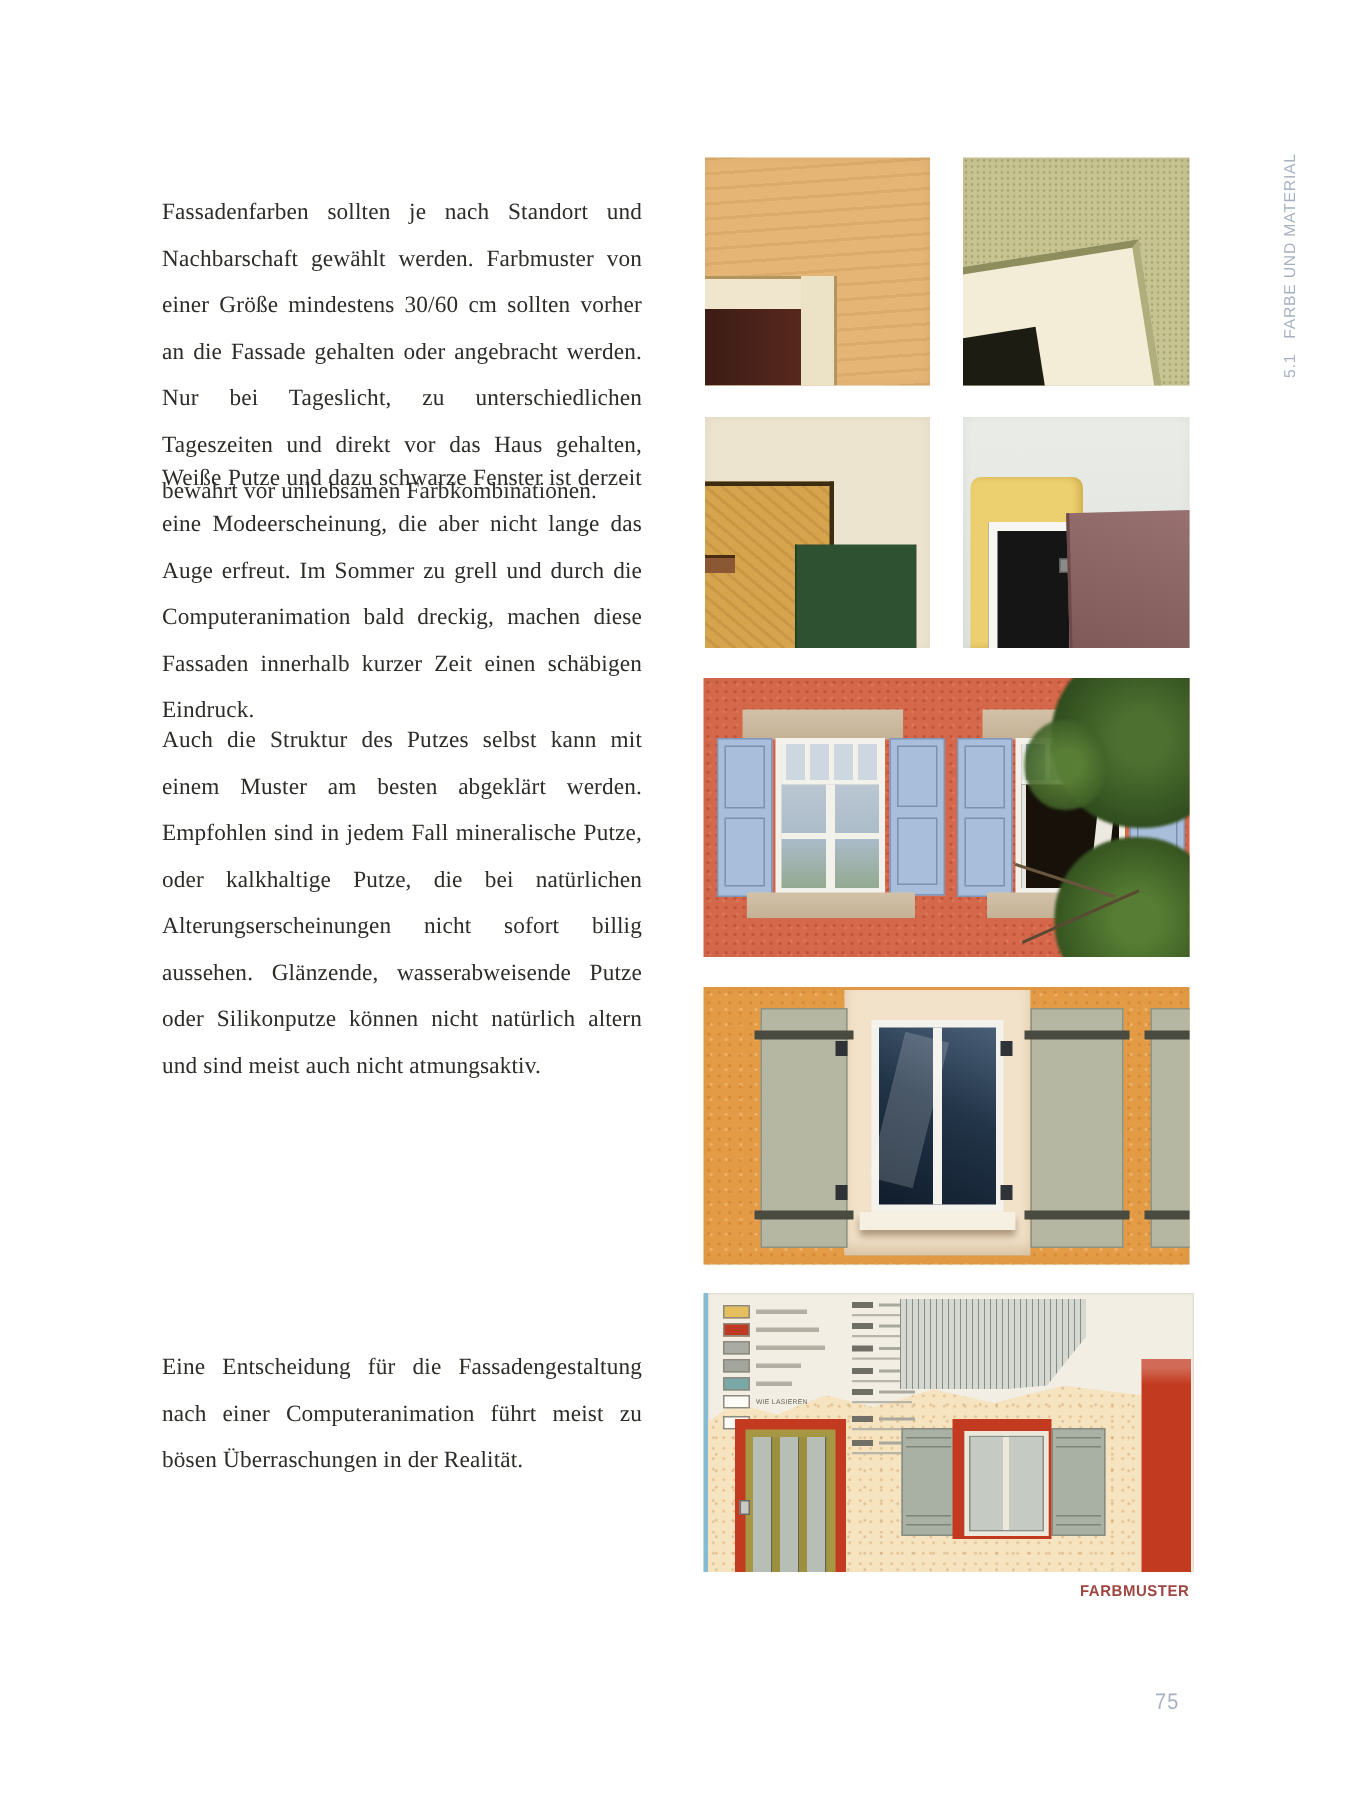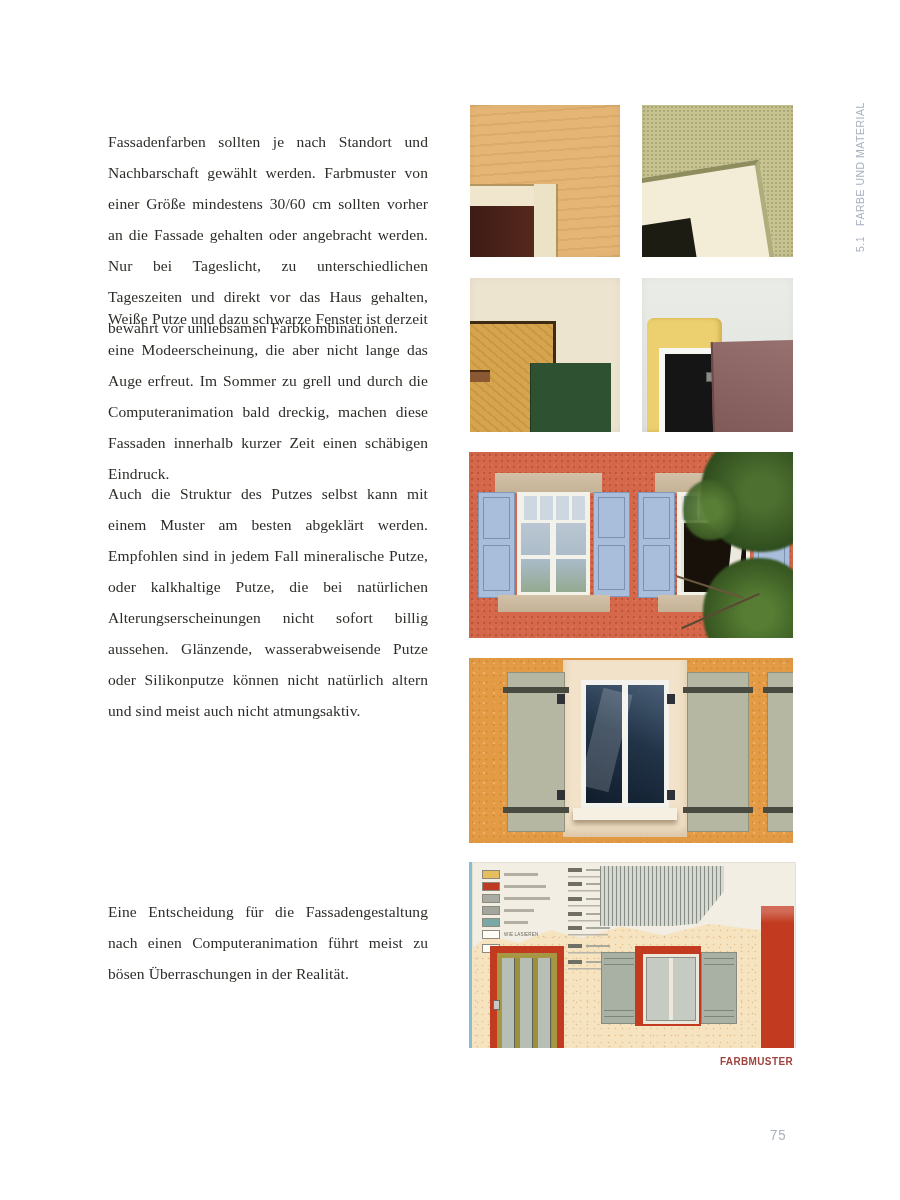--- a/index.html
+++ b/index.html
@@ -70,21 +70,21 @@
 <div class="page">
 
   <div class="sidebar-label">
     <span>5.1</span>
     <span>FARBE UND MATERIAL</span>
   </div>
 
   <p class="para" style="top:110px;">Fassadenfarben sollten je nach Standort und Nachbarschaft gewählt werden. Farbmuster von einer Größe mindestens 30/60 cm sollten vorher an die Fassade gehalten oder angebracht werden. Nur bei Tageslicht, zu unterschiedlichen Tageszeiten und direkt vor das Haus gehalten, bewahrt vor unliebsamen Farbkombinationen.</p>
   <p class="para" style="top:287px;">Weiße Putze und dazu schwarze Fenster ist derzeit eine Modeerscheinung, die aber nicht lange das Auge erfreut. Im Sommer zu grell und durch die Computeranimation bald dreckig, machen diese Fassaden innerhalb kurzer Zeit einen schäbigen Eindruck.</p>
   <p class="para" style="top:462px;">Auch die Struktur des Putzes selbst kann mit einem Muster am besten abgeklärt werden. Empfohlen sind in jedem Fall mineralische Putze, oder kalkhaltige Putze, die bei natürlichen Alterungserscheinungen nicht sofort billig aussehen. Glänzende, wasserabweisende Putze oder Silikonputze können nicht natürlich altern und sind meist auch nicht atmungsaktiv.</p>
-  <p class="para" style="top:880px;">Eine Entscheidung für die Fassadengestaltung nach einen Computeranimation führt meist zu bösen Überraschungen in der Realität.</p>
+  <p class="para" style="top:880px;">Eine Entscheidung für die Fassadengestaltung nach einer Computeranimation führt meist zu bösen Überraschungen in der Realität.</p>
 
   <div class="fig" style="left:470px;top:105px;width:150px;height:152px;background:#e4b575;
        background-image:repeating-linear-gradient(176deg,rgba(160,110,40,.14) 0 2px,transparent 2px 10px);">
     <div class="abs" style="left:0;top:79px;width:86px;height:22px;background:#efe6cd;border-top:2px solid #b4955e;"></div>
     <div class="abs" style="left:64px;top:79px;width:22px;height:73px;background:#ece2c6;border-right:2px solid #b4955e;"></div>
     <div class="abs" style="left:0;top:101px;width:64px;height:51px;background:linear-gradient(90deg,#3c1c15,#57281d);"></div>
   </div>
 
   <div class="fig" style="left:642px;top:105px;width:151px;height:152px;background:#c8c491;
        background-image:radial-gradient(rgba(130,128,80,.5) .6px,transparent 1.1px);background-size:4px 4px;">

